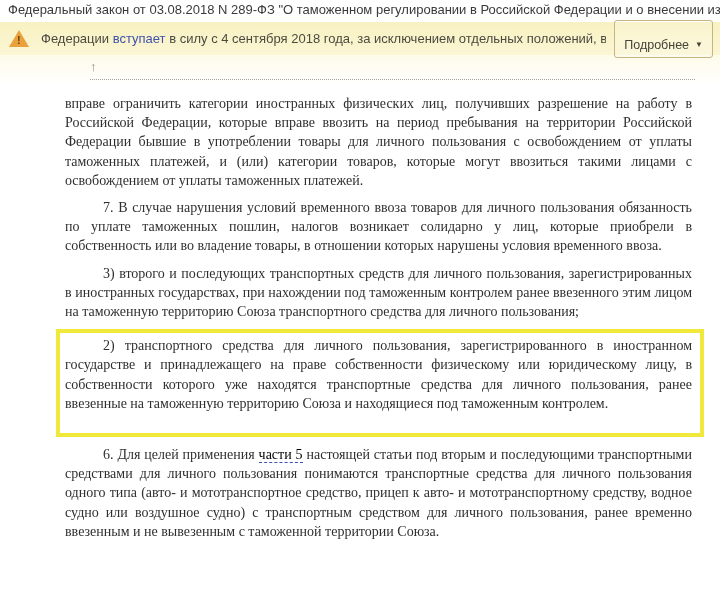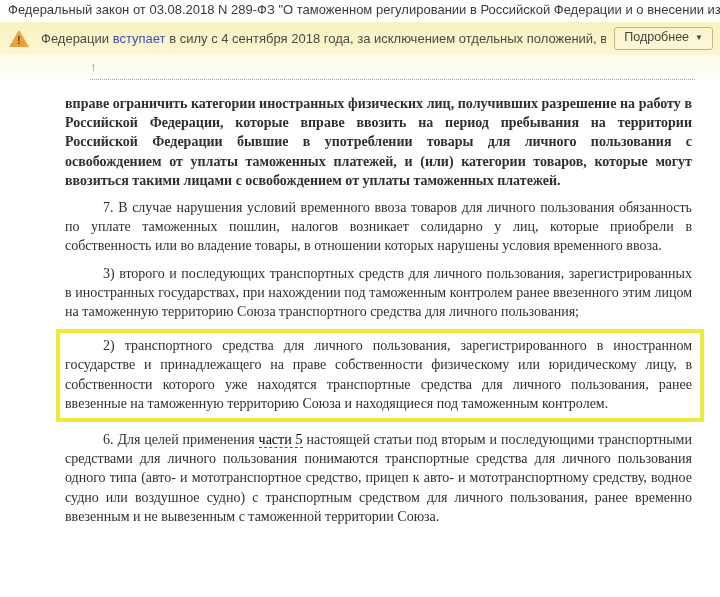--- a/index.html
+++ b/index.html
@@ -61,21 +61,21 @@
   }
   .details-btn {
     flex: none;
     margin-left: 8px;
     display: inline-flex;
     align-items: center;
     gap: 6px;
     border: 1px solid #c6b67e;
     border-radius: 3px;
     background: rgba(255,255,255,0.18);
-    padding: 2px 9px 5px 9px;
+    padding: 17px 9px 5px 9px;
     font-size: 12.5px;
     color: #45443a;
     cursor: pointer;
   }
   .details-btn .caret { font-size: 8px; color: #45443a; }
 
   
   .sticky-row {
     height: 27px;
     background: linear-gradient(180deg, #fdfbe9 0%, #ffffff 100%);
@@ -112,30 +112,30 @@
     font-family: "Liberation Serif", serif;
     font-size: 14px;
     line-height: 19.2px;
     color: #2f2f2f;
     text-align: justify;
   }
   .doc p {
     margin: 0 0 8px 0;
     text-indent: 38px;
   }
-  .doc p.no-indent { text-indent: 0; font-weight: bold; }
+  .doc p.no-indent { text-indent: 0; }
   .doc-link {
     color: #000000;
     cursor: pointer;
     border-bottom: 1px dashed #3f51b5;
   }
   .highlight-box {
     border: 4px solid #f0e83a;
     margin: 2px -12px 8px -9px;
-    padding: 3px 8px 5px 5px;
+    padding: 3px 8px 20px 5px;
   }
   .highlight-box p { margin: 0; }
 </style>
 </head>
 <body>
 
 <div class="titlebar">Федеральный закон от 03.08.2018 N 289-ФЗ "О таможенном регулировании в Российской Федерации и о внесении изменен</div>
 
 <div class="notice-bar">
   <span class="warn-icon">

